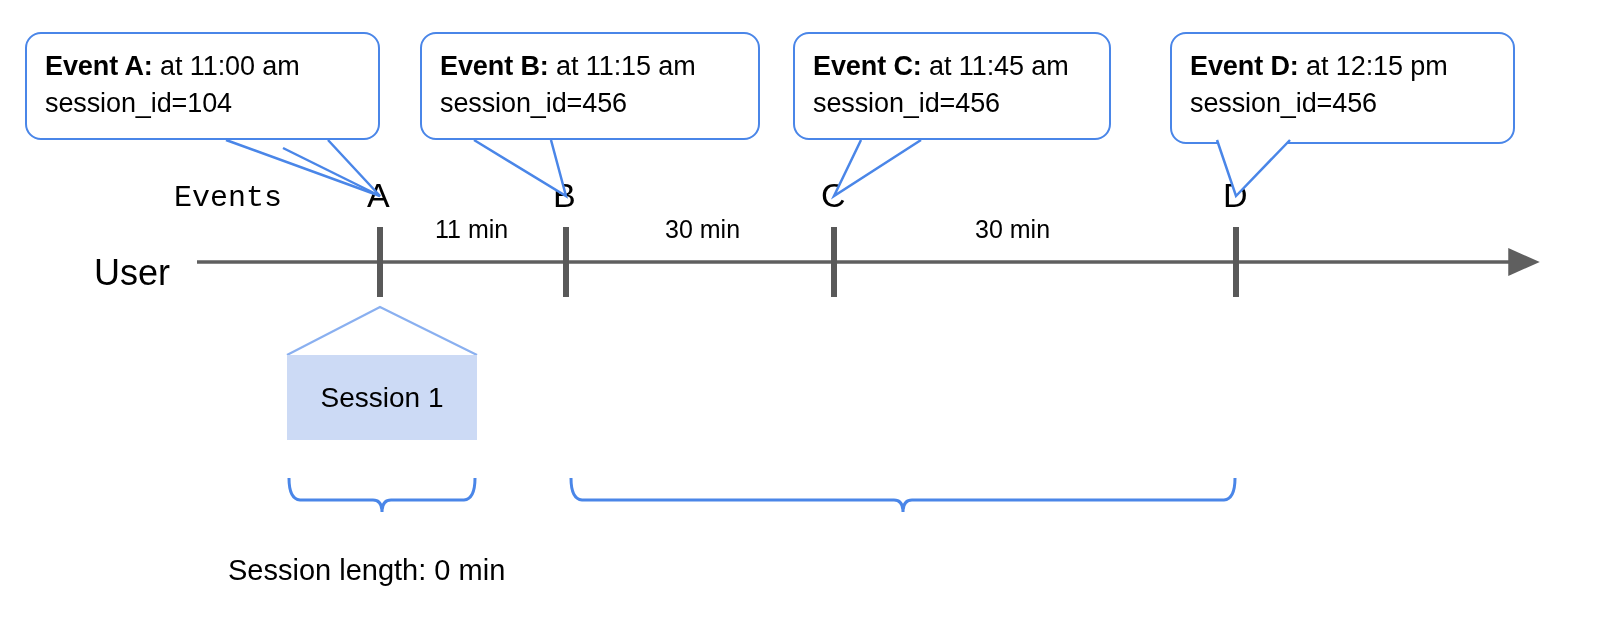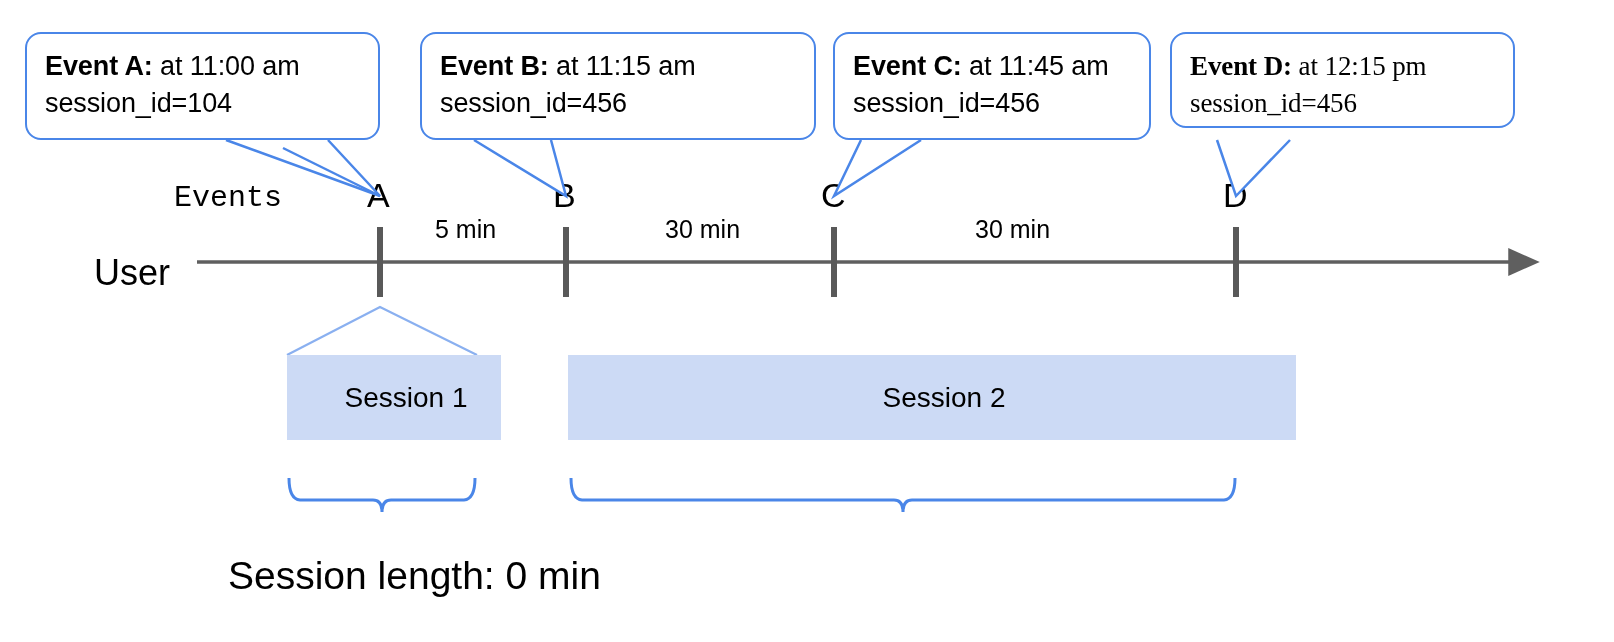--- a/index.html
+++ b/index.html
@@ -32,63 +32,59 @@
   #vec{position:absolute;left:0;top:0;width:1614px;height:642px;z-index:2;}
   #vec-top{position:absolute;left:0;top:0;width:1614px;height:642px;z-index:6;pointer-events:none;}
 
   
   .lbl{position:absolute;white-space:nowrap;z-index:4;}
   .events-label{font-size:30px;}
   .user-label{font-size:36px;}
   .evt-letter{font-size:34px;}
   .gap-label{font-size:25px;}
   .session-text{font-size:28px;}
-  .sess-len{font-size:39px;}
+  .sess-len{font-size:29px;}
 
   
   .sessbar{
     position:absolute;
     background:var(--bar,#ccdaf5);
     display:flex;align-items:center;justify-content:center;
     z-index:3;
-    padding-left:24px;
   }
 </style>
 </head>
 <body>
 
 <div id="stage">
 
   <div class="callout" style="left:25px;top:32px;width:355px;height:108px;">
     <span class="l1"><b>Event A:</b><span> at 11:00 am</span></span>
     <span class="l2">session_id=104</span>
   </div>
 
-  <div class="callout" style="left:420px;top:32px;width:396px;height:108px;">
+  <div class="callout" style="left:420px;top:32px;width:340px;height:108px;">
     <span class="l1"><b>Event B:</b><span> at 11:15 am</span></span>
     <span class="l2">session_id=456</span>
   </div>
 
-  <div class="callout" style="left:793px;top:32px;width:318px;height:108px;margin-left:40px;">
+  <div class="callout" style="left:793px;top:32px;width:318px;height:108px;">
     <span class="l1"><b>Event C:</b><span> at 11:45 am</span></span>
     <span class="l2">session_id=456</span>
   </div>
 
-  <div class="callout" style="left:1170px;top:32px;width:345px;height:96px;font-family:Liberation Serif, serif;">
+  <div class="callout" style="left:1170px;top:32px;width:345px;height:112px;">
     <span class="l1"><b>Event D:</b><span> at 12:15 pm</span></span>
     <span class="l2">session_id=456</span>
   </div>
 
   <div class="sessbar" style="left:287px;top:355px;width:190px;height:85px;">
     <span class="session-text">Session 1</span>
   </div>
 
-  <div class="sessbar" style="left:568px;top:355px;width:704px;height:85px;">
-    <span class="session-text">Session 2</span>
-  </div>
 
   <svg id="vec" viewBox="0 0 1614 642">
     <defs>
       <marker id="arrowhead" markerWidth="9" markerHeight="8" refX="0.5" refY="4" orient="auto">
         <polygon points="0,0 9,4 0,8" fill="#5f5f5f"></polygon>
       </marker>
     </defs>
 
     <line x1="197" y1="262" x2="1510" y2="262" stroke="#5f5f5f" stroke-width="3.5" marker-end="url(#arrowhead)"></line>
 
@@ -119,19 +115,19 @@
 
   <div class="lbl events-label" style="left:174px;top:181px;font-family:Liberation Mono, monospace;">Events</div>
 
   <div class="lbl user-label" style="left:94px;top:252px;text-align:center;">User</div>
 
   <div class="lbl evt-letter" style="left:367px;top:176px;">A</div>
   <div class="lbl evt-letter" style="left:553px;top:176px;">B</div>
   <div class="lbl evt-letter" style="left:821px;top:176px;">C</div>
   <div class="lbl evt-letter" style="left:1223px;top:176px;">D</div>
 
-  <div class="lbl gap-label" style="left:435px;top:215px;">5 min</div>
+  <div class="lbl gap-label" style="left:435px;top:215px;">11 min</div>
   <div class="lbl gap-label" style="left:665px;top:215px;">30 min</div>
   <div class="lbl gap-label" style="left:975px;top:215px;">30 min</div>
 
   <div class="lbl sess-len" style="left:228px;top:554px;">Session length: 0 min</div>
 
 </div>
 
 </body></html>

